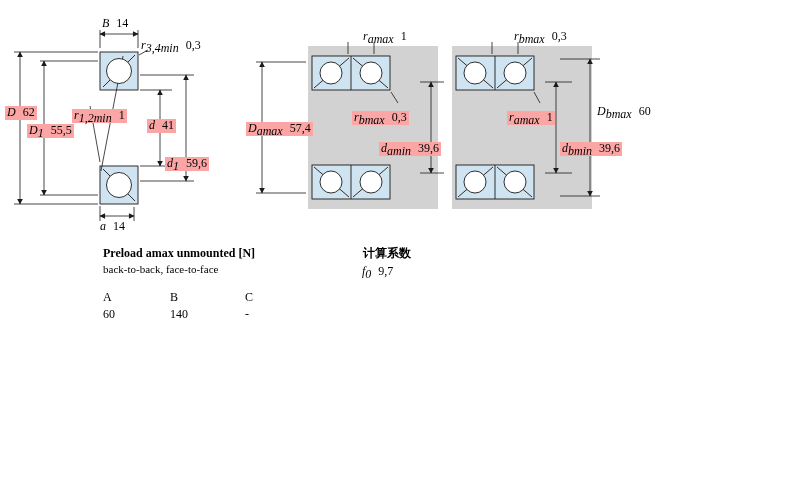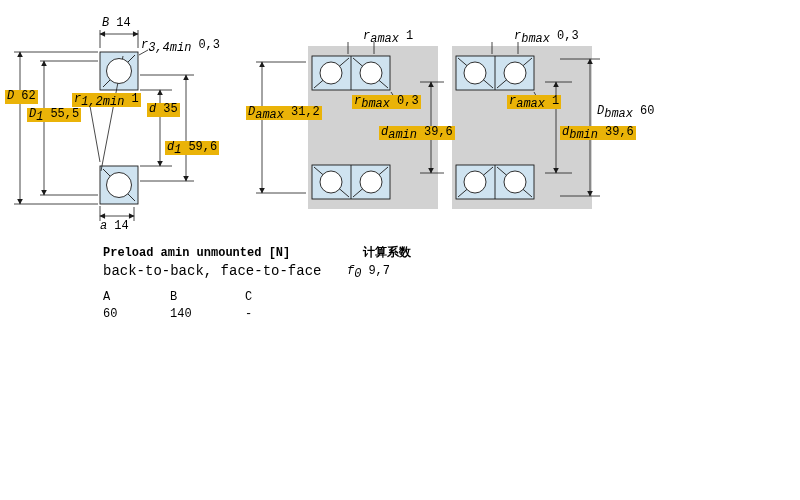--- a/index.html
+++ b/index.html
@@ -1,30 +1,30 @@
 <!DOCTYPE html>
 <html><head>
 <meta charset="utf-8">
 <style>
   * { margin:0; padding:0; box-sizing:border-box; }
   html,body { background:#ffffff; }
   body { font-family:"Liberation Serif", serif; color:#000; }
-  .canvas { position:relative; width:684px; height:500px; background:#fff; overflow:hidden;font-family:Liberation Mono, monospace; }
+  .canvas { position:relative; width:684px; height:500px; background:#fff; overflow:hidden; }
   svg.layer { position:absolute; left:0; top:0; }
   svg line, svg rect, svg circle { stroke:#1a1a1a; stroke-width:0.9; fill:none; }
   svg line.dl { stroke-width:0.8; }
   svg .noline { stroke:none; }
   svg .fill-white { fill:#ffffff; }
   .dim { position:absolute; font-size:12px; line-height:1.15; white-space:nowrap; }
   .dim .m { font-style:italic; }
   .dim sub { font-size:12px; font-style:italic; line-height:0; }
   .dim .v { margin-left:7px; font-style:normal; }
-  .wbg { background:#eab308; padding:0 2px; }
+  .wbg { background:#fca5a5; padding:0 2px;margin-top:16px; }
   .txt { position:absolute; white-space:nowrap; font-size:12px; line-height:1.2; }
-  .small { font-size:14px; }
+  .small { font-size:11px; }
   .bold { font-weight:bold; }
 </style>
 </head>
 <body>
 
 <div class="canvas">
 
   <svg class="layer" width="800" height="500" viewBox="0 0 800 500">
     <defs>
       <marker id="arr" viewBox="0 0 10 10" refX="9" refY="5" markerWidth="9" markerHeight="7" orient="auto-start-reverse">
@@ -136,34 +136,34 @@
   <div class="dim wbg" style="left:5px;top:90px">
     <span class="m">D</span><sub></sub><span class="v">62</span>
   </div>
   <div class="dim wbg" style="left:27px;top:108px">
     <span class="m">D</span><sub>1</sub><span class="v">55,5</span>
   </div>
   <div class="dim wbg" style="left:72px;top:93px">
     <span class="m">r</span><sub>1,2min</sub><span class="v">1</span>
   </div>
   <div class="dim wbg" style="left:147px;top:103px">
-    <span class="m">d</span><sub></sub><span class="v">35</span>
+    <span class="m">d</span><sub></sub><span class="v">41</span>
   </div>
   <div class="dim wbg" style="left:165px;top:141px">
     <span class="m">d</span><sub>1</sub><span class="v">59,6</span>
   </div>
   <div class="dim" style="left:100px;top:220px">
     <span class="m">a</span><sub></sub><span class="v">14</span>
   </div>
 
   <div class="dim" style="left:363px;top:30px">
     <span class="m">r</span><sub>amax</sub><span class="v">1</span>
   </div>
   <div class="dim wbg" style="left:246px;top:106px">
-    <span class="m">D</span><sub>amax</sub><span class="v">31,2</span>
+    <span class="m">D</span><sub>amax</sub><span class="v">57,4</span>
   </div>
   <div class="dim wbg" style="left:352px;top:95px">
     <span class="m">r</span><sub>bmax</sub><span class="v">0,3</span>
   </div>
   <div class="dim wbg" style="left:379px;top:126px">
     <span class="m">d</span><sub>amin</sub><span class="v">39,6</span>
   </div>
 
   <div class="dim" style="left:514px;top:30px">
     <span class="m">r</span><sub>bmax</sub><span class="v">0,3</span>
@@ -171,25 +171,25 @@
   <div class="dim wbg" style="left:507px;top:95px">
     <span class="m">r</span><sub>amax</sub><span class="v">1</span>
   </div>
   <div class="dim" style="left:597px;top:105px">
     <span class="m">D</span><sub>bmax</sub><span class="v">60</span>
   </div>
   <div class="dim wbg" style="left:560px;top:126px">
     <span class="m">d</span><sub>bmin</sub><span class="v">39,6</span>
   </div>
 
-  <div class="txt bold" style="left:103px;top:246px">Preload amin unmounted [N]</div>
+  <div class="txt bold" style="left:103px;top:246px">Preload amax unmounted [N]</div>
   <div class="txt small" style="left:103px;top:263px">back-to-back, face-to-face</div>
 
   <div class="txt bold" style="left:363px;top:246px">计算系数</div>
-  <div class="dim" style="left:347px;top:265px">
+  <div class="dim" style="left:362px;top:265px">
     <span class="m">f</span><sub>0</sub><span class="v">9,7</span>
   </div>
 
   <div>
     <div class="txt" style="left:103px;top:290px">A</div>
     <div class="txt" style="left:170px;top:290px">B</div>
     <div class="txt" style="left:245px;top:290px">C</div>
     <div class="txt" style="left:103px;top:307px">60</div>
     <div class="txt" style="left:170px;top:307px">140</div>
     <div class="txt" style="left:245px;top:307px">-</div>

